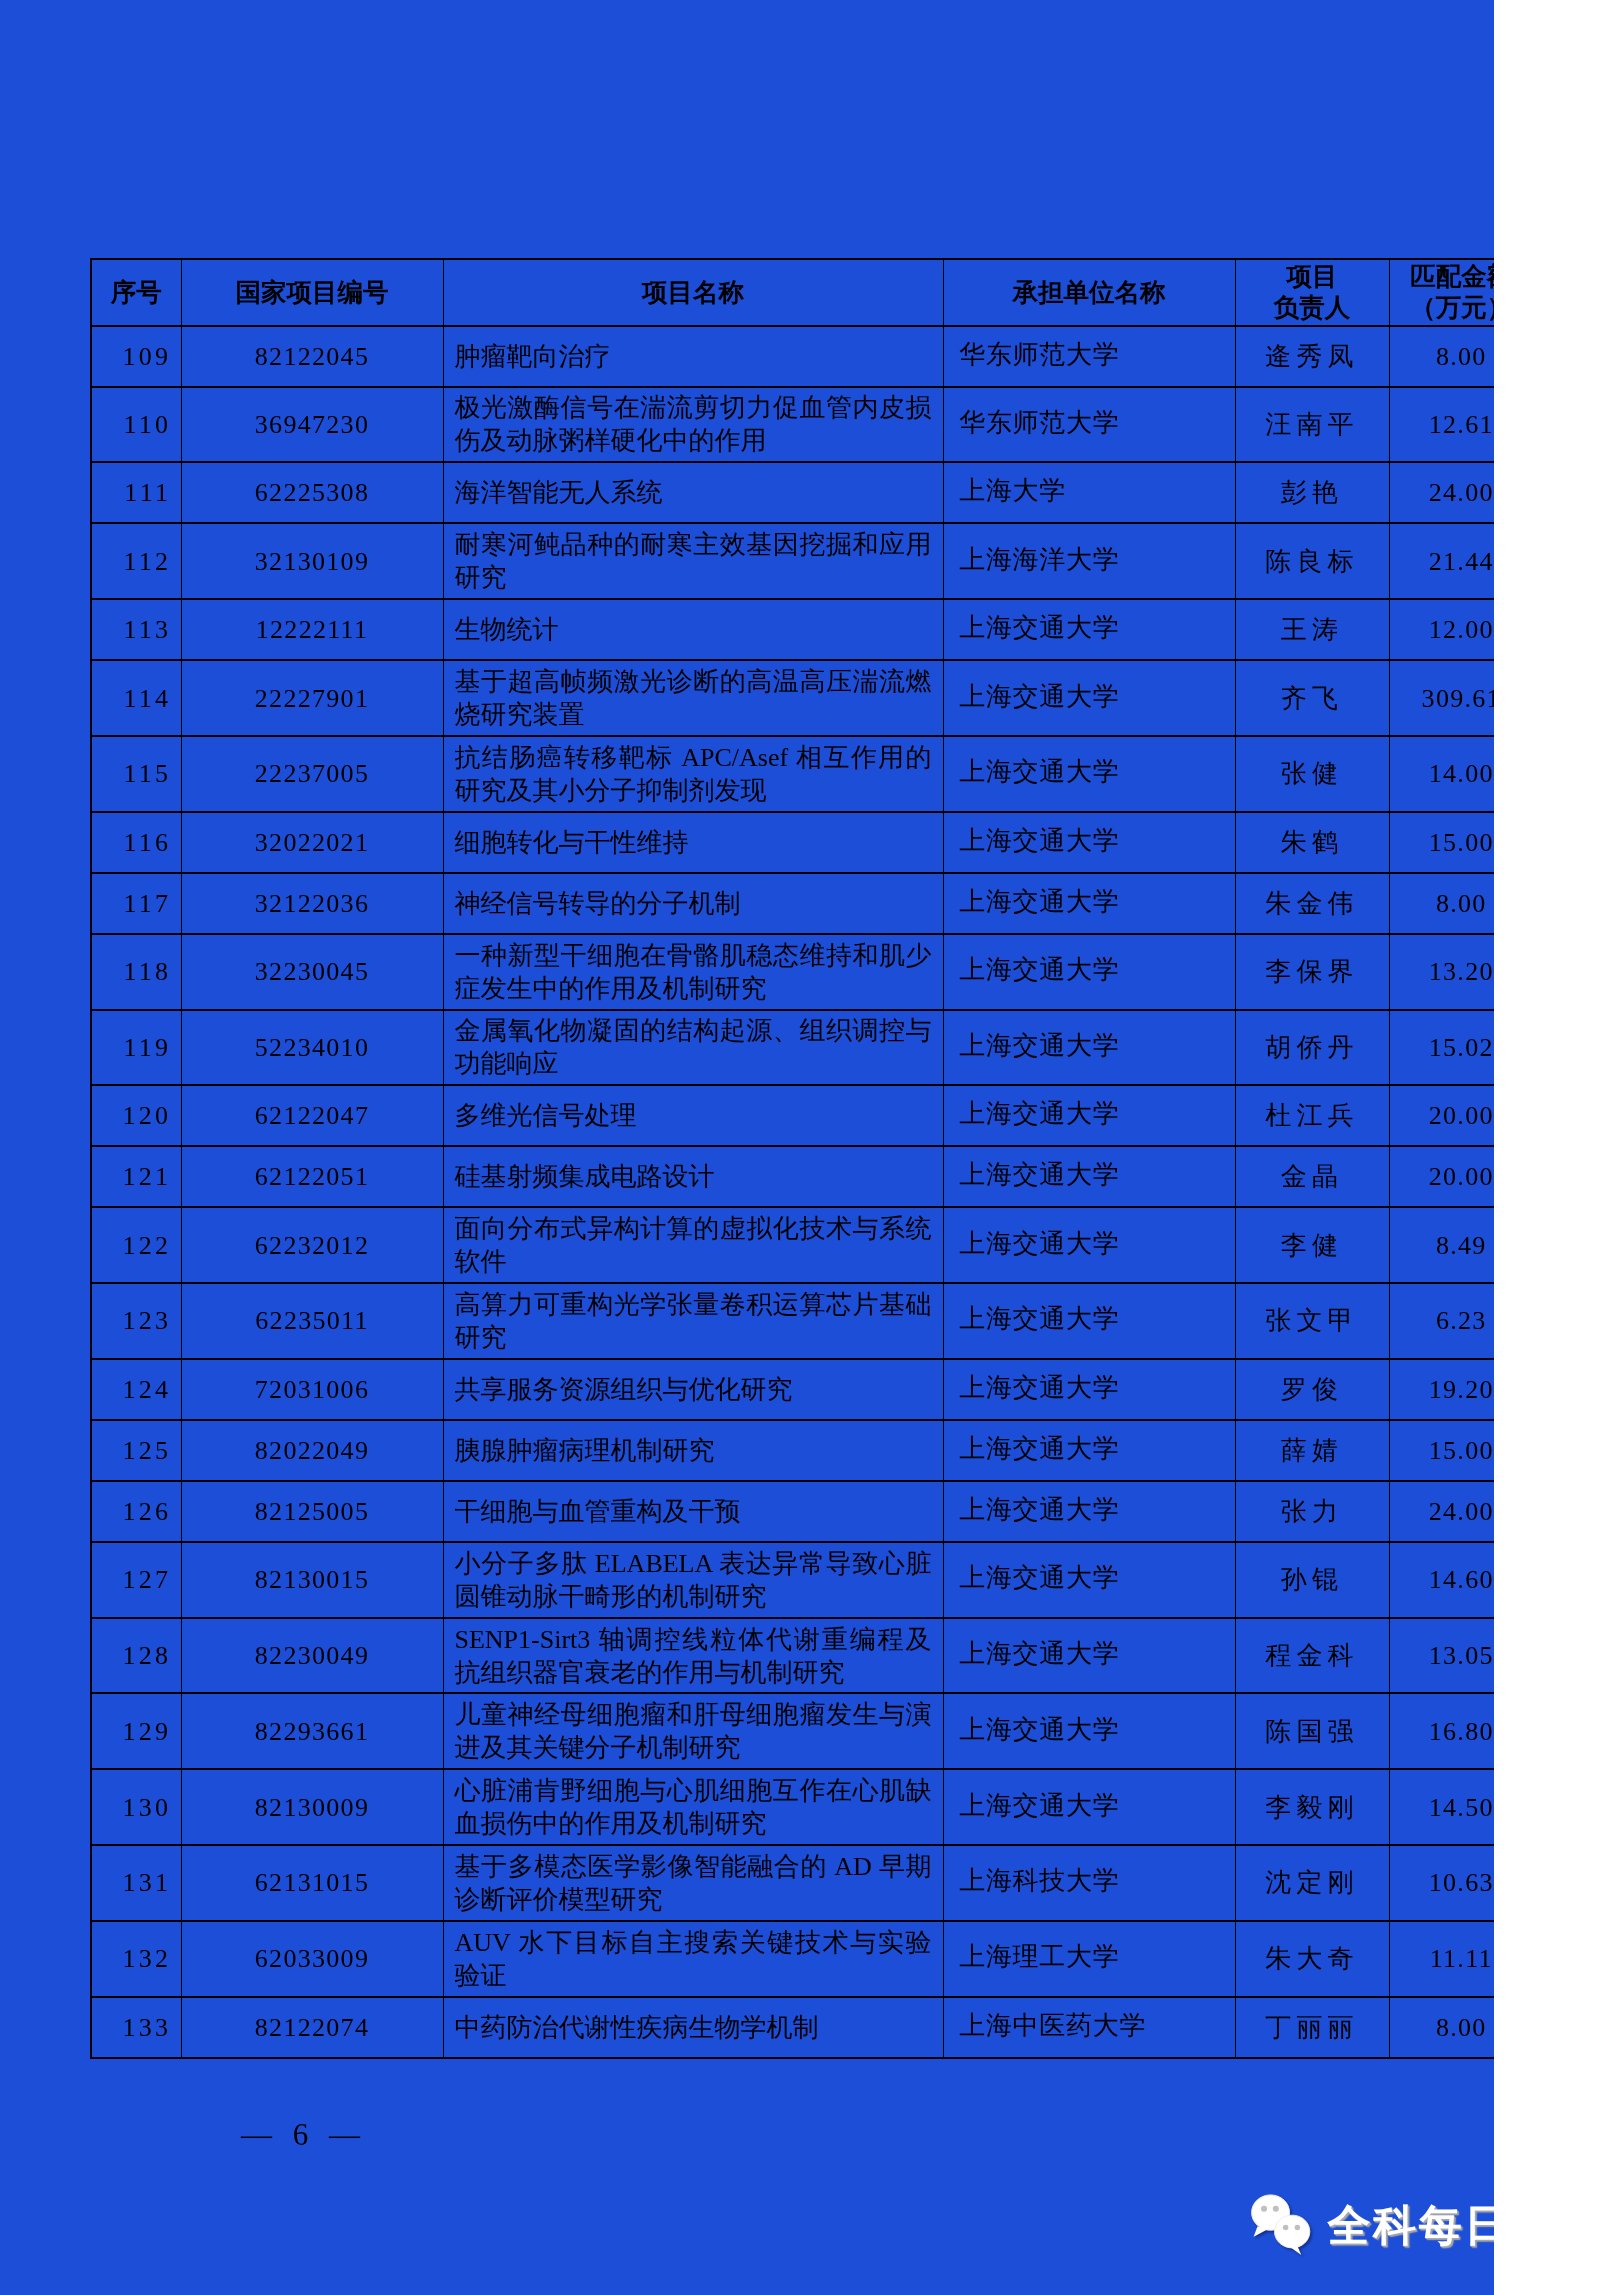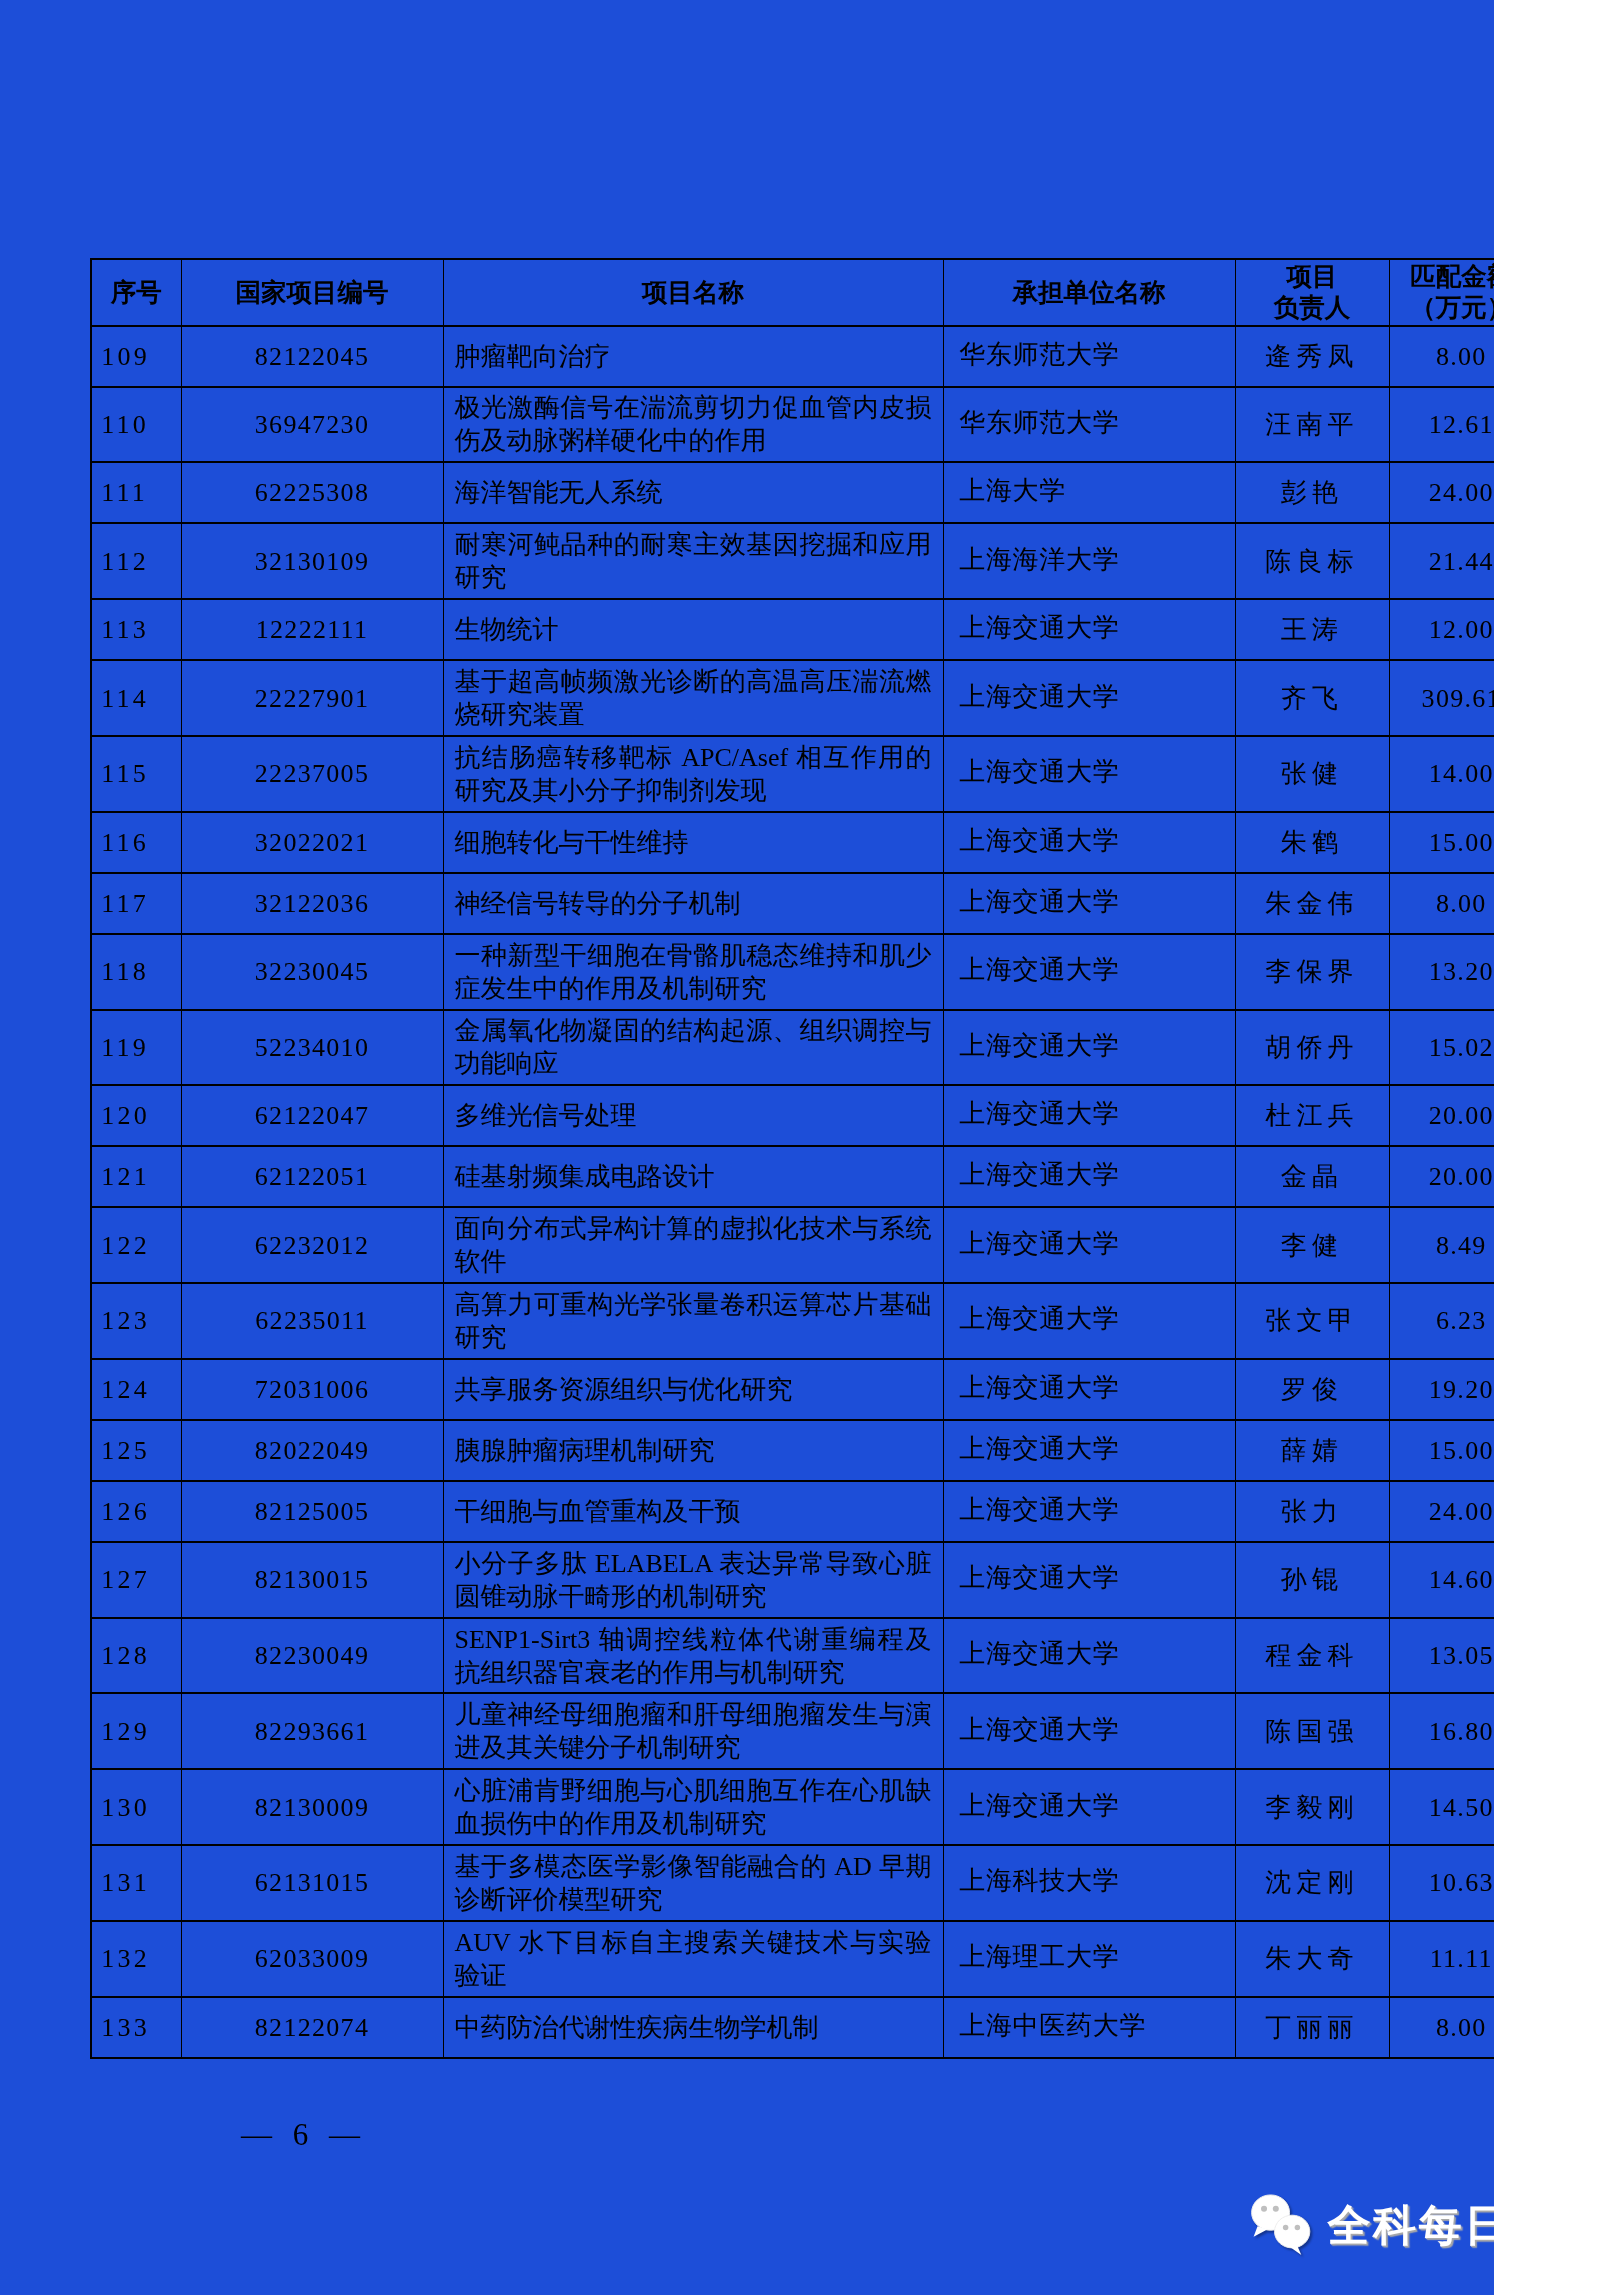--- a/index.html
+++ b/index.html
@@ -41,21 +41,21 @@
     line-height: 31px;
     text-align: center;
     padding: 1.3px 3.9px;
   }
   tbody td {
     height: 61px;
     font-size: 26px;
     line-height: 33px;
     padding: 3.9px 9.2px;
   }
-  td.c-no     { text-align: left; letter-spacing: 3.3px; }
+  td.c-no     { text-align: right; letter-spacing: 3.3px; }
   td.c-code   { text-align: center; letter-spacing: 1.3px; }
   td.c-name   { text-align: justify; text-justify: inter-character; padding: 3.9px 11px; margin-left: 44px; }
   td.c-org    { text-align: left; padding-left: 15.7px; letter-spacing: 0.7px; font-family: Liberation Mono, monospace; }
   td.c-pi     { text-align: center; letter-spacing: 5.2px; }
   td.c-amount { text-align: center; letter-spacing: 1.3px; }
 
   
   .page-number {
     position: absolute;
     left: 241px;

